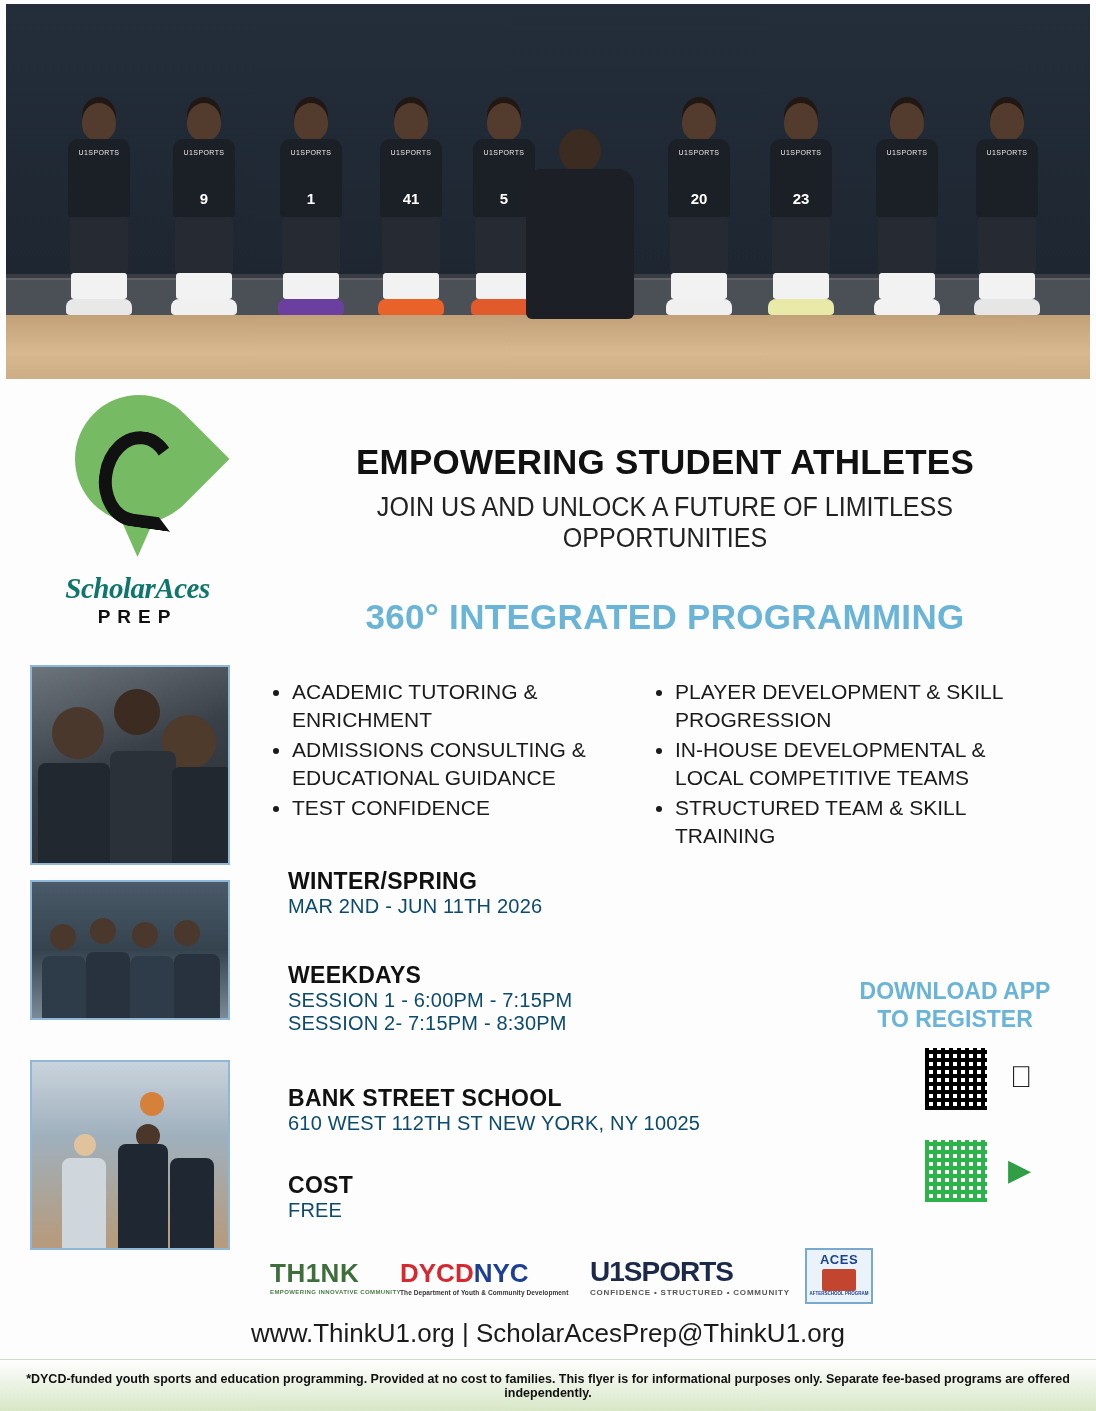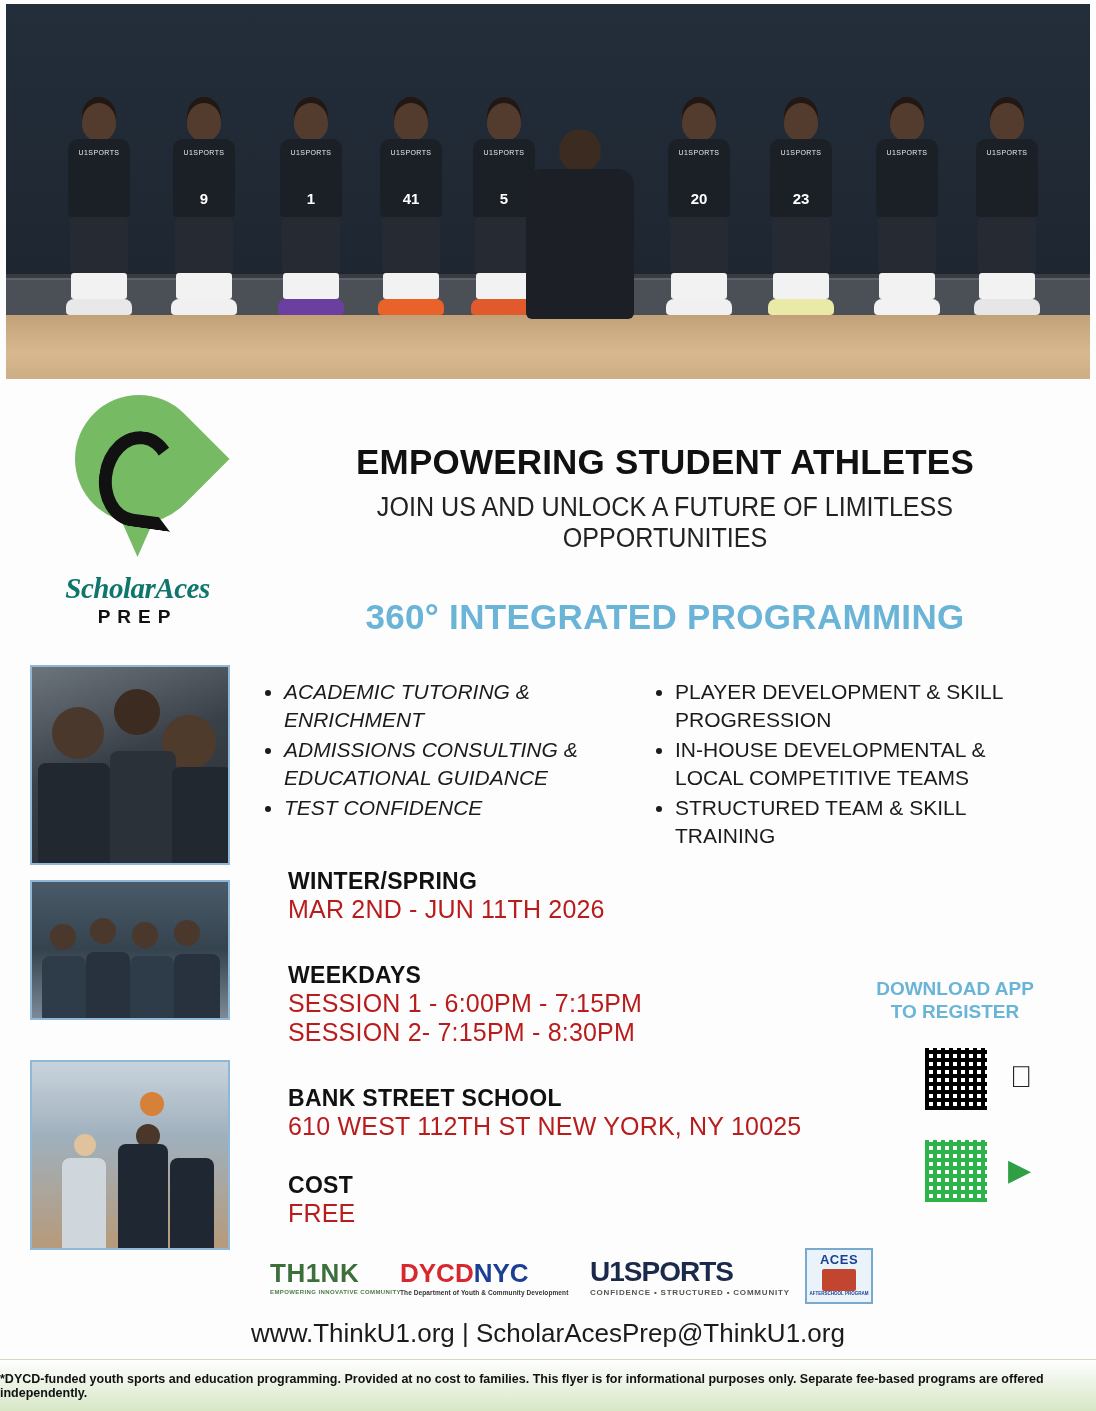--- a/index.html
+++ b/index.html
@@ -157,40 +157,40 @@
     letter-spacing: 0.3px;
   }
 
   
   .bullets {
     position: absolute; top: 678px;
     font-size: 21px; color: #1b1b1b; line-height: 1.33;
   }
   .bullets ul { margin: 0; padding-left: 20px; }
   .bullets li { margin-bottom: 2px; }
-  #bullets-left { left: 264px; width: 330px; font-style: italic; }
+  #bullets-left { left: 272px; width: 330px; }
   #bullets-right { left: 655px; width: 400px; }
 
   
   .detail { position: absolute; left: 288px; }
   .detail .dt {
     font-size: 23px; font-weight: bold; color: #111; letter-spacing: .3px;
   }
   .detail .dd {
-    font-size: 25px; color: #b91c1c; letter-spacing: .2px;
+    font-size: 20px; color: #0c4a6e; letter-spacing: .2px;
   }
   #detail-season { top: 868px; }
   #detail-weekdays { top: 962px; }
   #detail-location { top: 1085px; }
   #detail-cost { top: 1172px; }
 
   
   .download-title {
     position: absolute; left: 830px; top: 978px; width: 250px;
-    text-align: center; color: #6ab4d8; font-weight: bold; font-size: 19px;
+    text-align: center; color: #6ab4d8; font-weight: bold; font-size: 23px;
     line-height: 1.2;
   }
   .qr {
     position: absolute;
     width: 62px; height: 62px;
     background:
       repeating-linear-gradient(90deg, #000 0 4px, transparent 4px 8px),
       repeating-linear-gradient(0deg, #000 0 4px, transparent 4px 8px);
     background-color: #fff;
   }
@@ -228,21 +228,21 @@
     position: absolute; left: 0; top: 1318px; width: 1096px;
     text-align: center; font-size: 26px; color: #1b1b1b;
   }
   .disclaimer-bar {
     position: absolute; left: 0; bottom: 0; width: 1096px; height: 52px;
     background: linear-gradient(180deg,#ffffff 0%, #eef4e8 40%, #d7e7c6 100%);
     border-top: 1px solid #d0dcc2;
   }
   .disclaimer {
     position: absolute; left: 0; top: 12px; width: 1096px;
-    font-size: 12.5px; color: #111; font-weight: bold;
+    text-align: center; font-size: 12.5px; color: #111; font-weight: bold;
   }
 </style>
 </head>
 <body>
 
 <div class="page">
 
   <div class="hero">
     <div class="wallpanel"></div>
     <div class="bench"></div>

